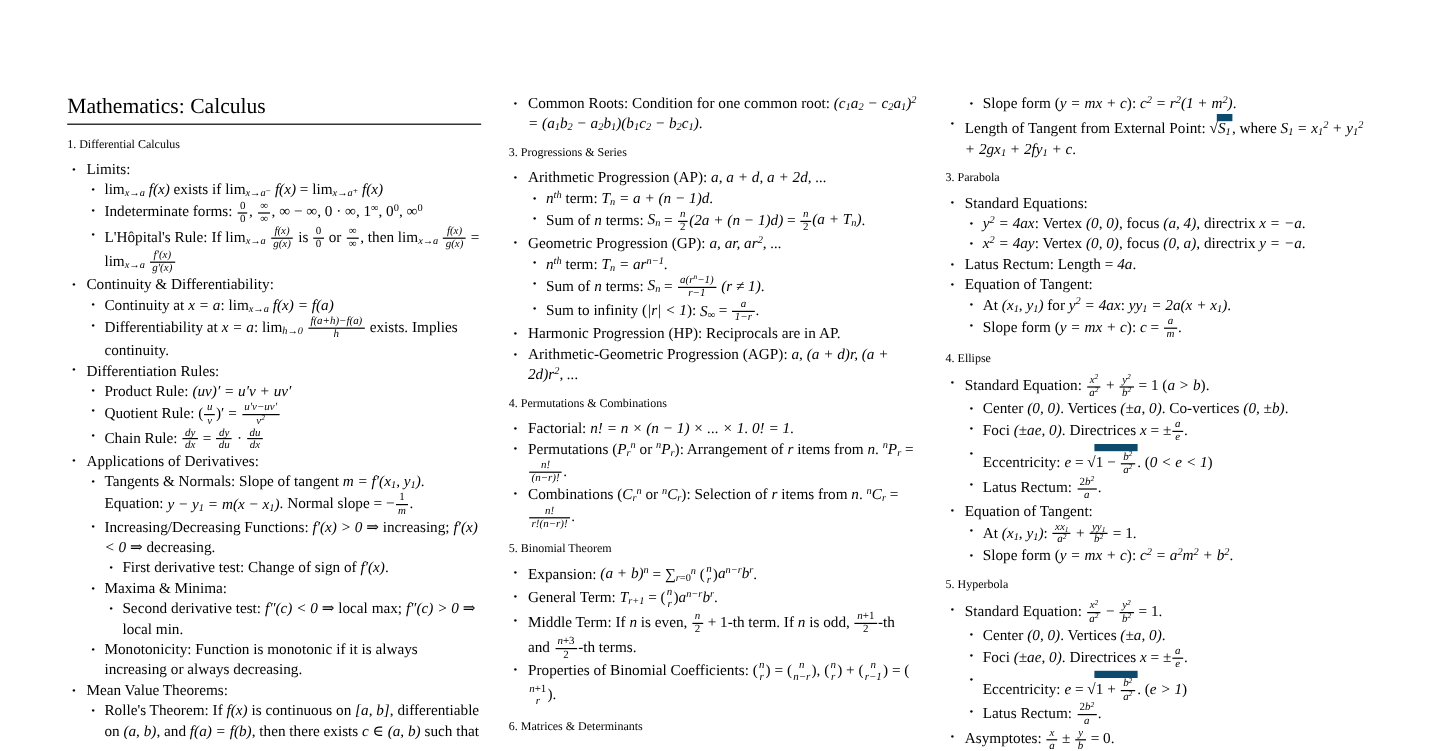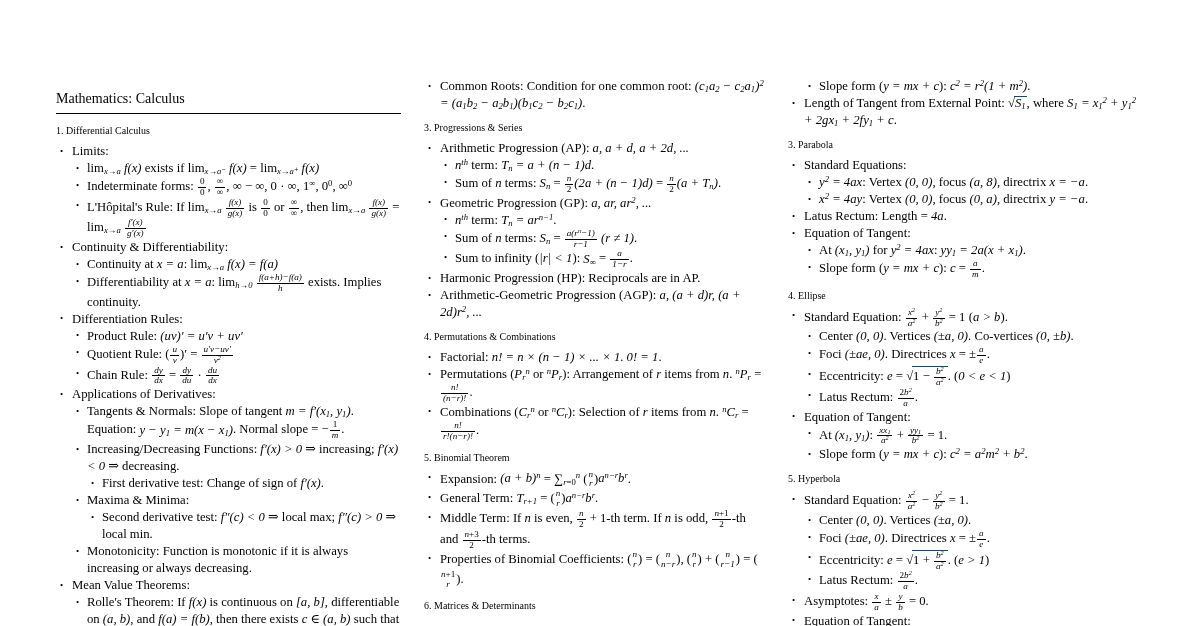--- a/index.html
+++ b/index.html
@@ -7,39 +7,39 @@
     position:relative; width:1191px; height:626px; overflow:hidden;
     background:#ffffff; color:#000;
     font-family:"Liberation Serif","DejaVu Serif",serif;
     font-size:12.7px; line-height:17px;
   }
   *{box-sizing:border-box;}
   .col{position:absolute; top:78px;}
   .col1{left:56px;  width:345px;}
   .col2{left:424px; width:341px;}
   .col3{left:788px; width:352px;}
-  .title{font-size:14px; line-height:21px; margin-top:10px;}
+  .title{font-size:18px; line-height:21px; }
   .rule{border-top:1.3px solid #000; margin:4px 0 8px 0; width:100%;}
   .sec{font-size:10px; margin:7px 0 4px 0;}
   .item{position:relative; margin:0;}
   .item::before{content:"•"; position:absolute; top:3.5px; font-size:9px; line-height:9px;}
   .l1{padding-left:16px;} .l1::before{left:4px;}
   .l2{padding-left:31px;} .l2::before{left:20px;}
   .l3{padding-left:46px;} .l3::before{left:35px;}
   sup,sub{font-size:0.68em; line-height:0;}
   sup{vertical-align:0.5em;}
   sub{vertical-align:-0.2em;}
   .fr{display:inline-block; vertical-align:middle; text-align:center;
       font-size:0.72em; line-height:1.08; padding:0 1px;}
   .fr .n{display:block; padding:0 2px;}
   .fr .d{display:block; border-top:1px solid #000; padding:0 2px;}
   .bi{display:inline-block; vertical-align:middle; text-align:center;
       font-size:0.72em; line-height:1.08;}
   .bi span{display:block; padding:0 1px;}
-  .ov{display:inline-block; border-top:1px solid #0c4a6e; line-height:1.1; padding:0 1px;}
+  .ov{display:inline-block; border-top:6px solid #0c4a6e; line-height:1.1; padding:0 1px;}
   .sq{letter-spacing:-1px;}
   i{font-style:italic;}
 </style>
 </head>
 <body>
 
 <div class="page">
   <div class="col col1">
       <div class="title">Mathematics: Calculus</div>
       <div class="rule"></div>
@@ -86,21 +86,21 @@
       <div class="item l1">General Term: <i>T<sub>r+1</sub></i> = (<span class="bi"><span><i>n</i></span><span><i>r</i></span></span>)<i>a<sup>n−r</sup>b<sup>r</sup></i>.</div>
       <div class="item l1">Middle Term: If <i>n</i> is even, <span class="fr"><span class="n"><i>n</i></span><span class="d">2</span></span> + 1-th term. If <i>n</i> is odd, <span class="fr"><span class="n"><i>n</i>+1</span><span class="d">2</span></span>-th and <span class="fr"><span class="n"><i>n</i>+3</span><span class="d">2</span></span>-th terms.</div>
       <div class="item l1">Properties of Binomial Coefficients: (<span class="bi"><span><i>n</i></span><span><i>r</i></span></span>) = (<span class="bi"><span><i>n</i></span><span><i>n−r</i></span></span>), (<span class="bi"><span><i>n</i></span><span><i>r</i></span></span>) + (<span class="bi"><span><i>n</i></span><span><i>r−1</i></span></span>) = (<span class="bi"><span><i>n</i>+1</span><span><i>r</i></span></span>).</div>
       <div class="sec">6. Matrices &amp; Determinants</div>
     </div>
   <div class="col col3">
       <div class="item l2">Slope form (<i>y = mx + c</i>): <i>c<sup>2</sup> = r<sup>2</sup>(1 + m<sup>2</sup>)</i>.</div>
       <div class="item l1">Length of Tangent from External Point: <span class="sq">√</span><span class="ov"><i>S<sub>1</sub></i></span>, where <i>S<sub>1</sub> = x<sub>1</sub><sup>2</sup> + y<sub>1</sub><sup>2</sup> + 2gx<sub>1</sub> + 2fy<sub>1</sub> + c</i>.</div>
       <div class="sec">3. Parabola</div>
       <div class="item l1">Standard Equations:</div>
-      <div class="item l2"><i>y<sup>2</sup> = 4ax</i>: Vertex <i>(0, 0)</i>, focus <i>(a, 8)</i>, directrix <i>x = −a</i>.</div>
+      <div class="item l2"><i>y<sup>2</sup> = 4ax</i>: Vertex <i>(0, 0)</i>, focus <i>(a, 4)</i>, directrix <i>x = −a</i>.</div>
       <div class="item l2"><i>x<sup>2</sup> = 4ay</i>: Vertex <i>(0, 0)</i>, focus <i>(0, a)</i>, directrix <i>y = −a</i>.</div>
       <div class="item l1">Latus Rectum: Length = <i>4a</i>.</div>
       <div class="item l1">Equation of Tangent:</div>
       <div class="item l2">At <i>(x<sub>1</sub>, y<sub>1</sub>)</i> for <i>y<sup>2</sup> = 4ax</i>: <i>yy<sub>1</sub> = 2a(x + x<sub>1</sub>)</i>.</div>
       <div class="item l2">Slope form (<i>y = mx + c</i>): <i>c</i> = <span class="fr"><span class="n"><i>a</i></span><span class="d"><i>m</i></span></span>.</div>
       <div class="sec">4. Ellipse</div>
       <div class="item l1">Standard Equation: <span class="fr"><span class="n"><i>x<sup>2</sup></i></span><span class="d"><i>a<sup>2</sup></i></span></span> + <span class="fr"><span class="n"><i>y<sup>2</sup></i></span><span class="d"><i>b<sup>2</sup></i></span></span> = 1 (<i>a &gt; b</i>).</div>
       <div class="item l2">Center <i>(0, 0)</i>. Vertices <i>(±a, 0)</i>. Co-vertices <i>(0, ±b)</i>.</div>
       <div class="item l2">Foci <i>(±ae, 0)</i>. Directrices <i>x</i> = ±<span class="fr"><span class="n"><i>a</i></span><span class="d"><i>e</i></span></span>.</div>
       <div class="item l2">Eccentricity: <i>e</i> = <span class="sq">√</span><span class="ov">1 − <span class="fr"><span class="n"><i>b<sup>2</sup></i></span><span class="d"><i>a<sup>2</sup></i></span></span></span>. (<i>0 &lt; e &lt; 1</i>)</div>

